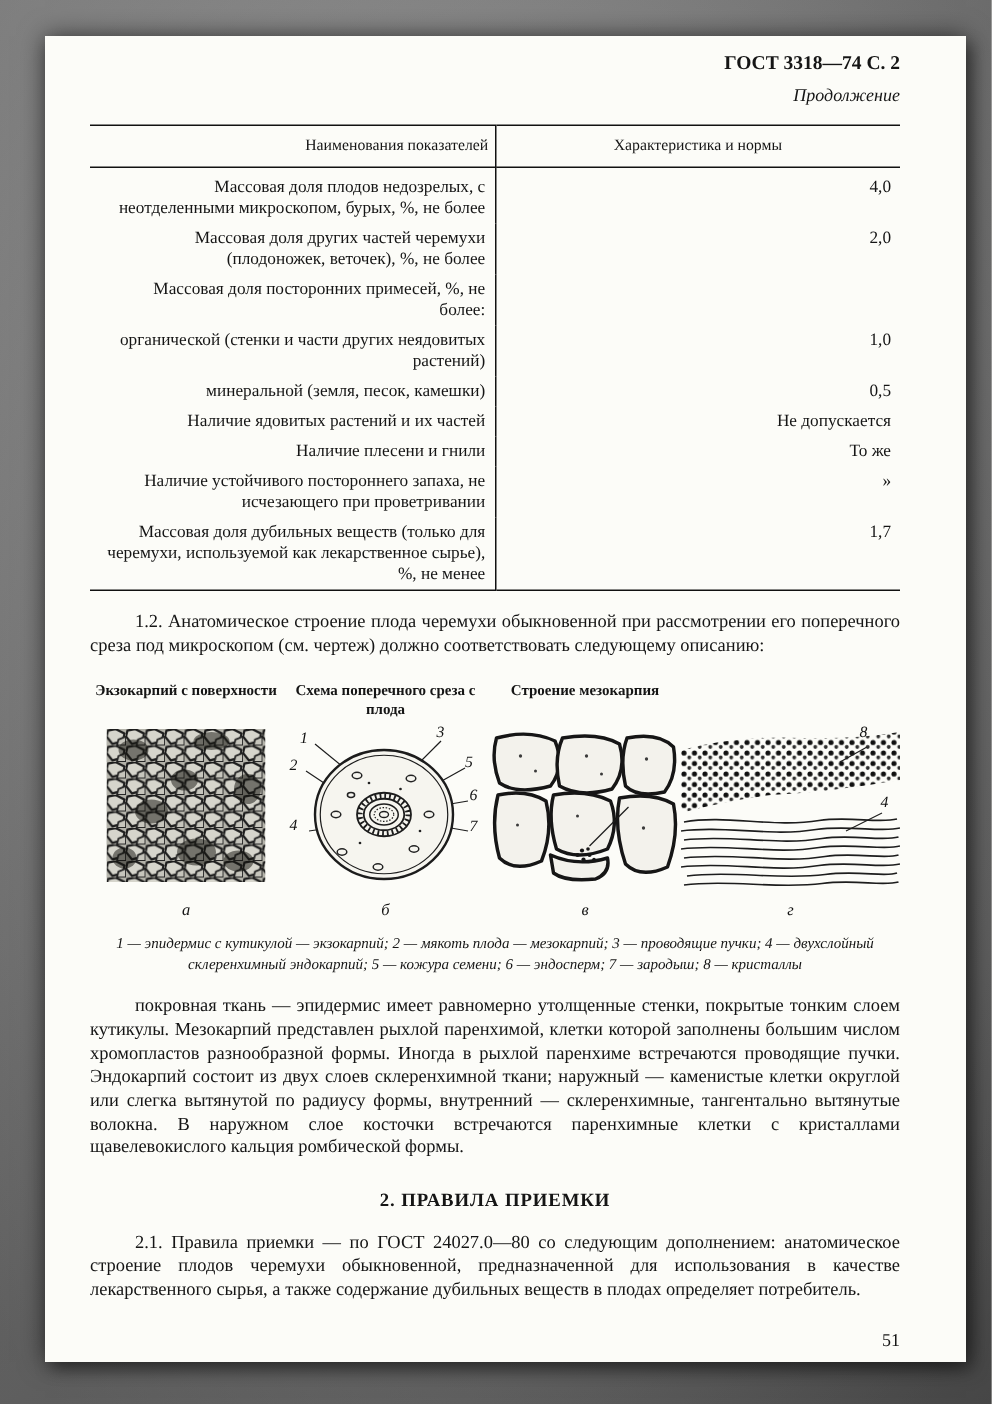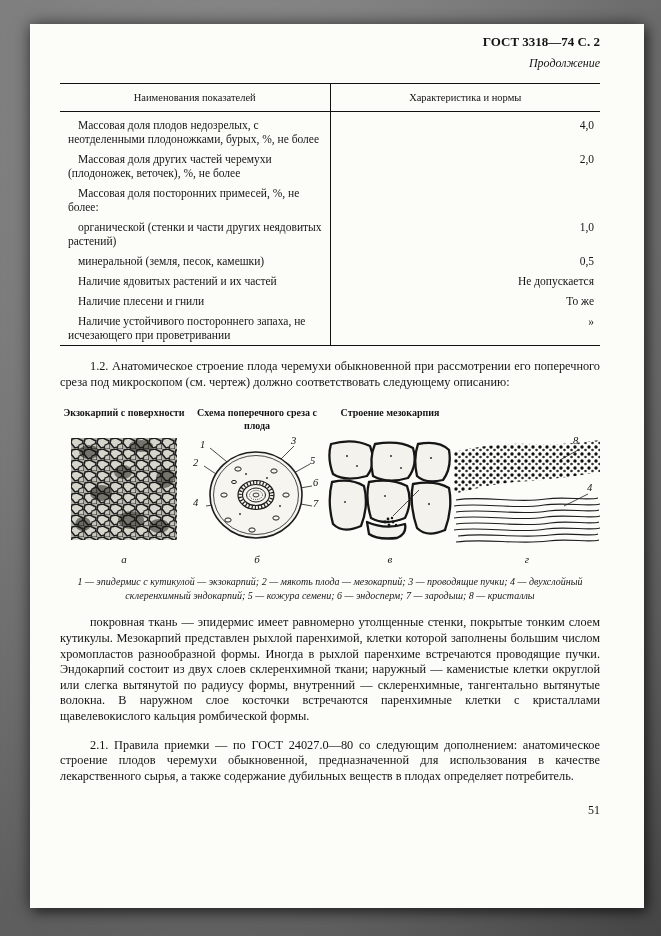--- a/index.html
+++ b/index.html
@@ -11,21 +11,21 @@
   .page{position:absolute;left:30px;top:24px;right:17px;bottom:28px;background:#fcfcf8;
         box-shadow:0 0 16px rgba(0,0,0,0.55), 4px 5px 10px rgba(0,0,0,0.35);
         padding:10px 44px 0 30px;box-sizing:border-box;color:#151515;z-index:1;}
   .hdr{text-align:right;}
   .doc-ref{font-weight:bold;font-size:13px;}
   .continuation{font-style:italic;font-size:12px;margin-top:6px;}
   table.gost{width:100%;border-collapse:collapse;margin-top:12px;
         border-top:1.5px solid #111;border-bottom:1.5px solid #111;}
   table.gost th{font-weight:normal;font-size:10.5px;text-align:center;vertical-align:middle;
         padding:8px 4px;border-bottom:1px solid #111;}
-  table.gost th:first-child, table.gost td:first-child{border-right:1px solid #111;}
+  table.gost th:first-child, table.gost td:first-child{border-right:1px solid #111;text-align:right;}
   table.gost td{vertical-align:top;font-size:11.5px;line-height:1.22;padding:3px 6px 3px 8px;}
   td.nm{text-indent:10px;}
   td.vl{text-align:right;padding-top:5px;}
   tbody tr:first-child td{padding-top:6px;}
   .para{font-size:12.3px;line-height:1.27;text-align:justify;text-indent:30px;margin-top:13px;}
   .fig-titles{display:flex;margin-top:16px;font-weight:bold;font-size:10px;line-height:1.3;text-align:center;}
   .fig-row{display:flex;margin-top:6px;}
   .fig-labels{display:flex;margin-top:3px;font-style:italic;font-size:11px;text-align:center;}
   .c1{width:128px;}.c2{width:138px;}.c3{width:128px;}.c4{width:146px;}
   .fcol{position:relative;display:flex;justify-content:center;align-items:flex-start;}
@@ -56,21 +56,21 @@
           <col style="width:50%">
         </colgroup>
       <thead>
         <tr>
           <th>Наименования показателей</th>
           <th>Характеристика и нормы</th>
         </tr>
       </thead>
       <tbody>
         <tr>
-          <td class="nm">Массовая доля плодов недозрелых, с неотделенными плодоножками, бурых, %, не более</td>
+          <td class="nm">Массовая доля плодов недозрелых, с неотделенными микроскопом, бурых, %, не более</td>
           <td class="vl">4,0</td>
         </tr>
         <tr>
           <td class="nm">Массовая доля других частей черемухи (плодоножек, веточек), %, не более</td>
           <td class="vl">2,0</td>
         </tr>
         <tr>
           <td class="nm">Массовая доля посторонних примесей, %, не более:</td>
           <td class="vl"></td>
         </tr>
@@ -86,20 +86,24 @@
           <td class="nm">Наличие ядовитых растений и их частей</td>
           <td class="vl">Не допускается</td>
         </tr>
         <tr>
           <td class="nm">Наличие плесени и гнили</td>
           <td class="vl">То же</td>
         </tr>
         <tr>
           <td class="nm">Наличие устойчивого постороннего запаха, не исчезающего при проветривании</td>
           <td class="vl">»</td>
+        </tr>
+        <tr>
+          <td class="nm">Массовая доля дубильных веществ (только для черемухи, используемой как лекарственное сырье), %, не менее</td>
+          <td class="vl">1,7</td>
         </tr>
       </tbody>
     </table>
 
     <p class="para">1.2. Анатомическое строение плода черемухи обыкновенной при рассмотрении его поперечного среза под микроскопом (см. чертеж) должно соответствовать следующему описанию:</p>
 
     <div class="fig-titles">
       <div class="ft c1">Экзокарпий с поверхности</div>
       <div class="ft c2">Схема поперечного среза с плода</div>
       <div class="ft c3">Строение мезокарпия</div>
@@ -244,19 +248,20 @@
       <span class="fl c1">а</span>
       <span class="fl c2">б</span>
       <span class="fl c3">в</span>
       <span class="fl c4">г</span>
     </div>
 
     <div class="fig-caption">1 — эпидермис с кутикулой — экзокарпий; 2 — мякоть плода — мезокарпий; 3 — проводящие пучки; 4 — двухслойный склеренхимный эндокарпий; 5 — кожура семени; 6 — эндосперм; 7 — зародыш; 8 — кристаллы</div>
 
     <p class="para">покровная ткань — эпидермис имеет равномерно утолщенные стенки, покрытые тонким слоем кутикулы. Мезокарпий представлен рыхлой паренхимой, клетки которой заполнены большим числом хромопластов разнообразной формы. Иногда в рыхлой паренхиме встречаются проводящие пучки. Эндокарпий состоит из двух слоев склеренхимной ткани; наружный — каменистые клетки округлой или слегка вытянутой по радиусу формы, внутренний — склеренхимные, тангентально вытянутые волокна. В наружном слое косточки встречаются паренхимные клетки с кристаллами щавелевокислого кальция ромбической формы.</p>
 
+    <div class="section-heading">2. ПРАВИЛА ПРИЕМКИ</div>
 
     <p class="para">2.1. Правила приемки — по ГОСТ 24027.0—80 со следующим дополнением: анатомическое строение плодов черемухи обыкновенной, предназначенной для использования в качестве лекарственного сырья, а также содержание дубильных веществ в плодах определяет потребитель.</p>
 
     <div class="page-num">51</div>
 
   </div>
 </div>
 
 </body></html>

